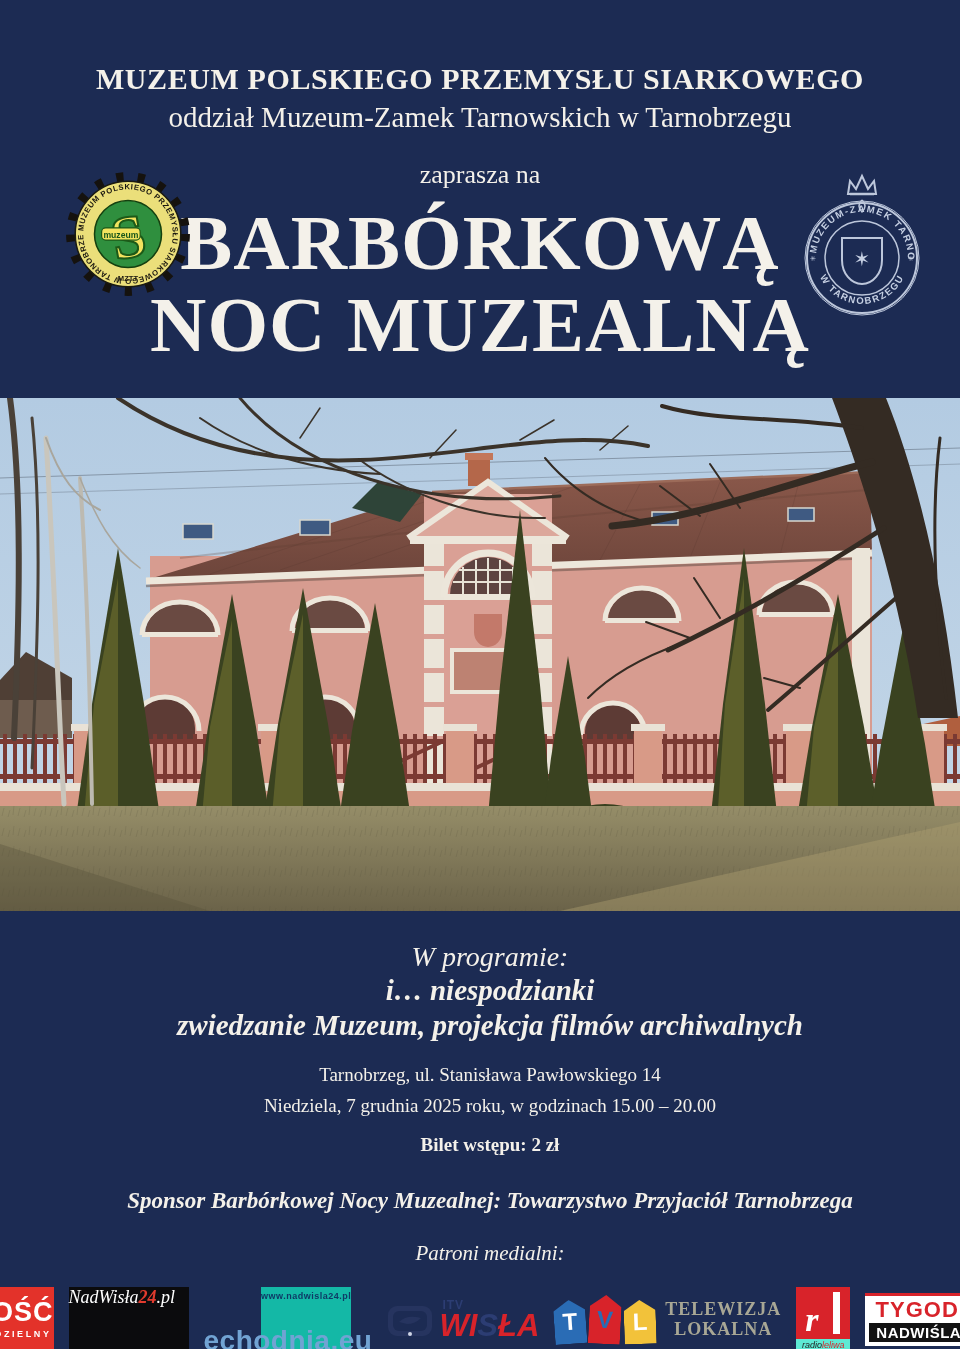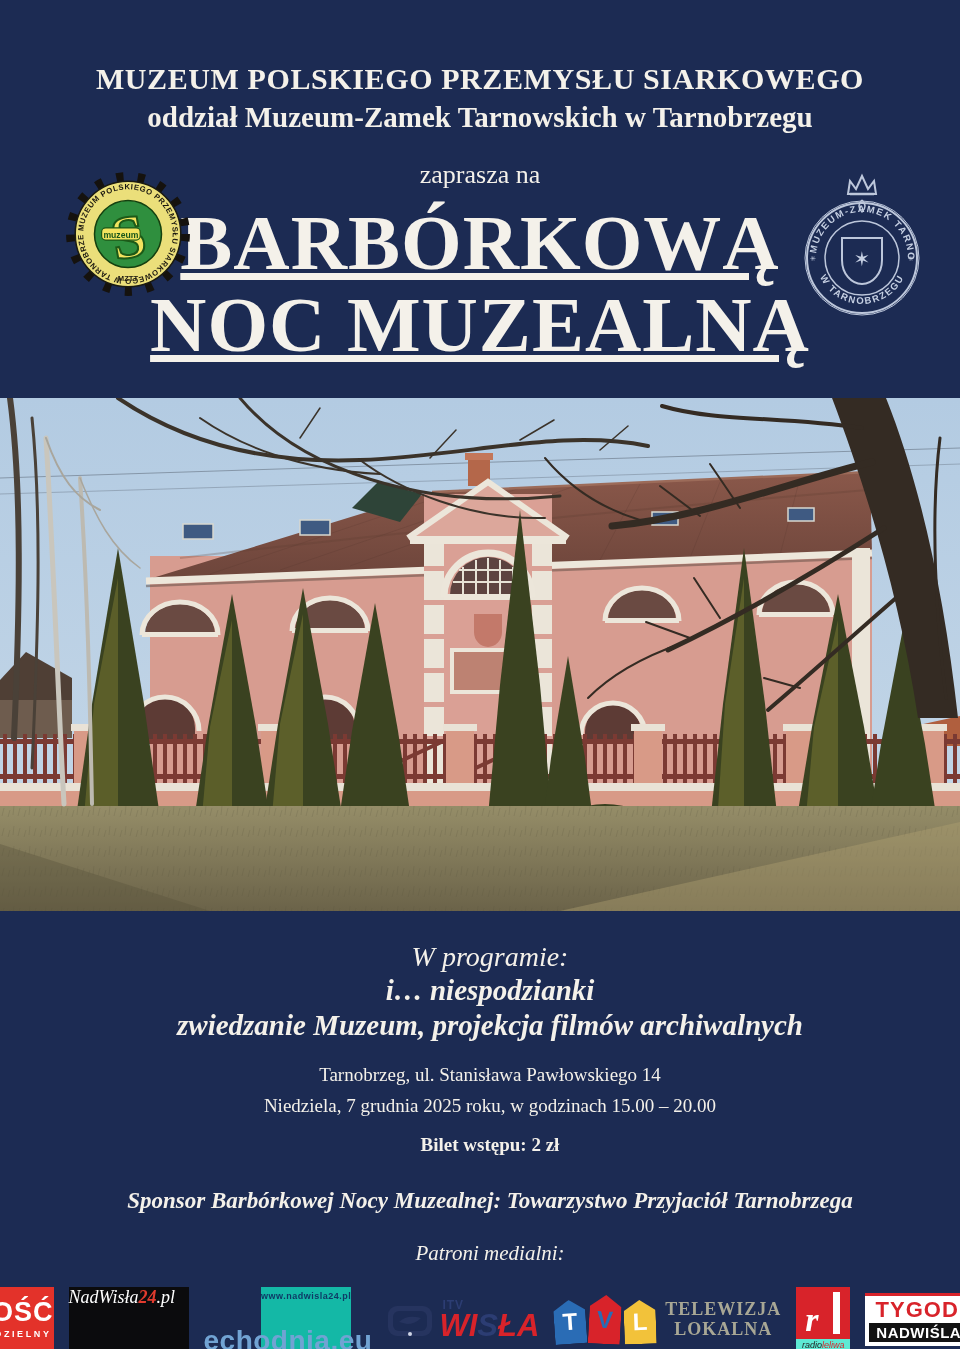--- a/index.html
+++ b/index.html
@@ -1,23 +1,23 @@
 <!DOCTYPE html>
 <html lang="pl"><head>
 <meta charset="utf-8">
 <style>
   html,body{margin:0;padding:0;background:#10182e;}
   .poster{position:relative;width:960px;height:1349px;background:#1c2b53;overflow:hidden;
           font-family:"Liberation Serif",serif;color:#f4f1ea;}
   
   .header{position:absolute;top:0;left:0;width:960px;height:398px;text-align:center;}
   .h-line1{padding-top:62px;font-size:30px;font-weight:bold;letter-spacing:.6px;}
-  .h-line2{font-size:29px;font-weight:bold;margin-top:5px;}
+  .h-line2{font-size:29px;font-weight:normal;margin-top:5px;}
   .h-invite{font-size:26px;margin-top:26px;}
-  .title{margin-top:12px;font-size:78px;font-weight:bold;line-height:82px;letter-spacing:1px;text-decoration:underline;}
+  .title{margin-top:12px;font-size:78px;font-weight:bold;line-height:82px;letter-spacing:1px;}
   .badge{position:absolute;}
   .badge-left{left:62px;top:168px;width:132px;height:132px;}
   .badge-right{left:792px;top:170px;width:140px;height:150px;}
   
   .photo{position:absolute;top:398px;left:0;width:960px;height:513px;display:block;}
   
   .bottom{position:absolute;top:911px;left:10px;width:960px;text-align:center;}
   .prog-h{margin-top:30px;font-size:28px;font-style:italic;line-height:32px;}
   .prog-line{font-size:29px;font-weight:bold;font-style:italic;line-height:35px;}
   .addr-block{margin-top:16px;font-size:19px;line-height:31px;}

